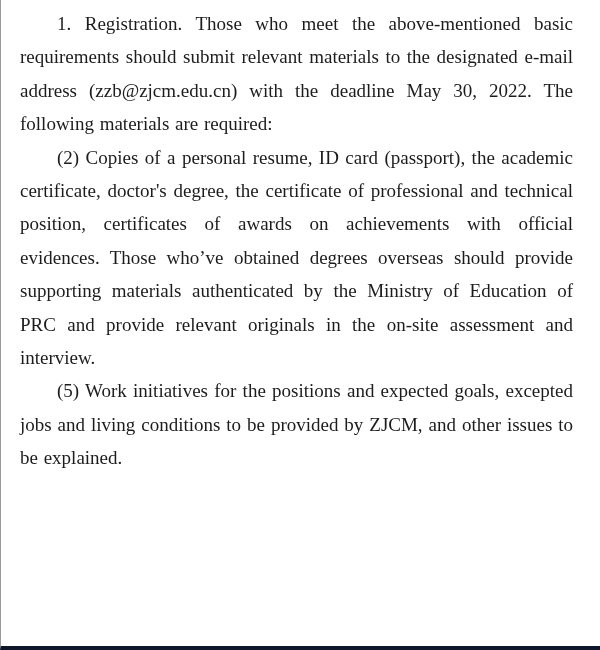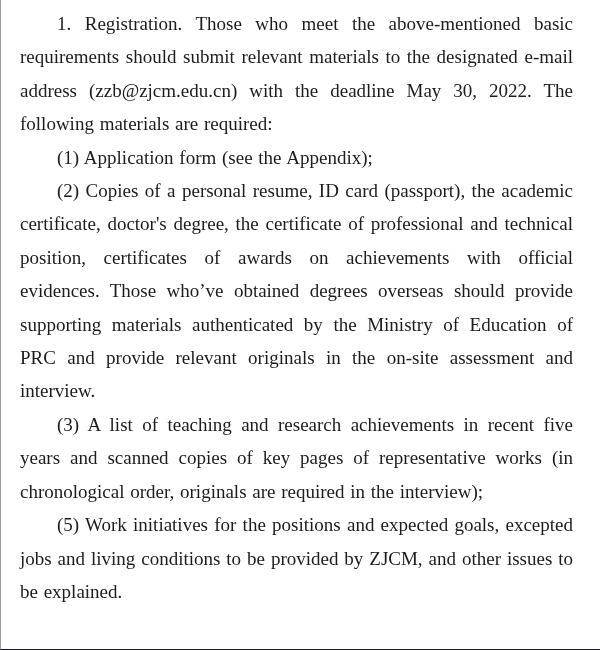--- a/index.html
+++ b/index.html
@@ -7,21 +7,21 @@
     padding: 0;
     background: #ffffff;
   }
   .page {
     position: relative;
     box-sizing: border-box;
     width: 600px;
     height: 650px;
     background: #ffffff;
     border-left: 1px solid #9a9a9a;      
-    border-bottom: 1px solid #0f172a;    
+    border-bottom: 4px solid #0f172a;    
     padding: 7px 27px 0 19px;
     overflow: hidden;
     font-family: "Liberation Serif", "DejaVu Serif", serif;
     font-size: 19px;
     line-height: 33.4px;
     color: #1c1c1c;
     -webkit-font-smoothing: antialiased;
   }
   .page p {
     margin: 0;
@@ -30,17 +30,15 @@
     text-align: justify;
     text-justify: inter-word;
     word-spacing: 1px;
   }
 </style>
 </head>
 <body>
 
 <div class="page">
   <p>1.  Registration.  Those who meet the above-mentioned basic requirements should submit relevant materials to the designated e-mail address (zzb@zjcm.edu.cn) with the deadline May 30, 2022. The following materials are required:</p>
-  <p>(1) Application form (see the Appendix);</p>
   <p>(2) Copies of a personal resume, ID card (passport), the academic certificate, doctor's degree, the certificate of professional and technical position, certificates of awards on achievements with official evidences. Those who’ve obtained degrees overseas should provide supporting materials authenticated by the Ministry of Education of PRC and provide relevant originals in the on-site assessment and interview.</p>
-  <p>(3) A list of teaching and research achievements in recent five years and scanned copies of key pages of representative works (in chronological order, originals are required in the interview);</p>
   <p>(5) Work initiatives for the positions and expected goals, excepted jobs and living conditions to be provided by ZJCM, and other issues to be explained.</p>
 </div>
 
 </body></html>

